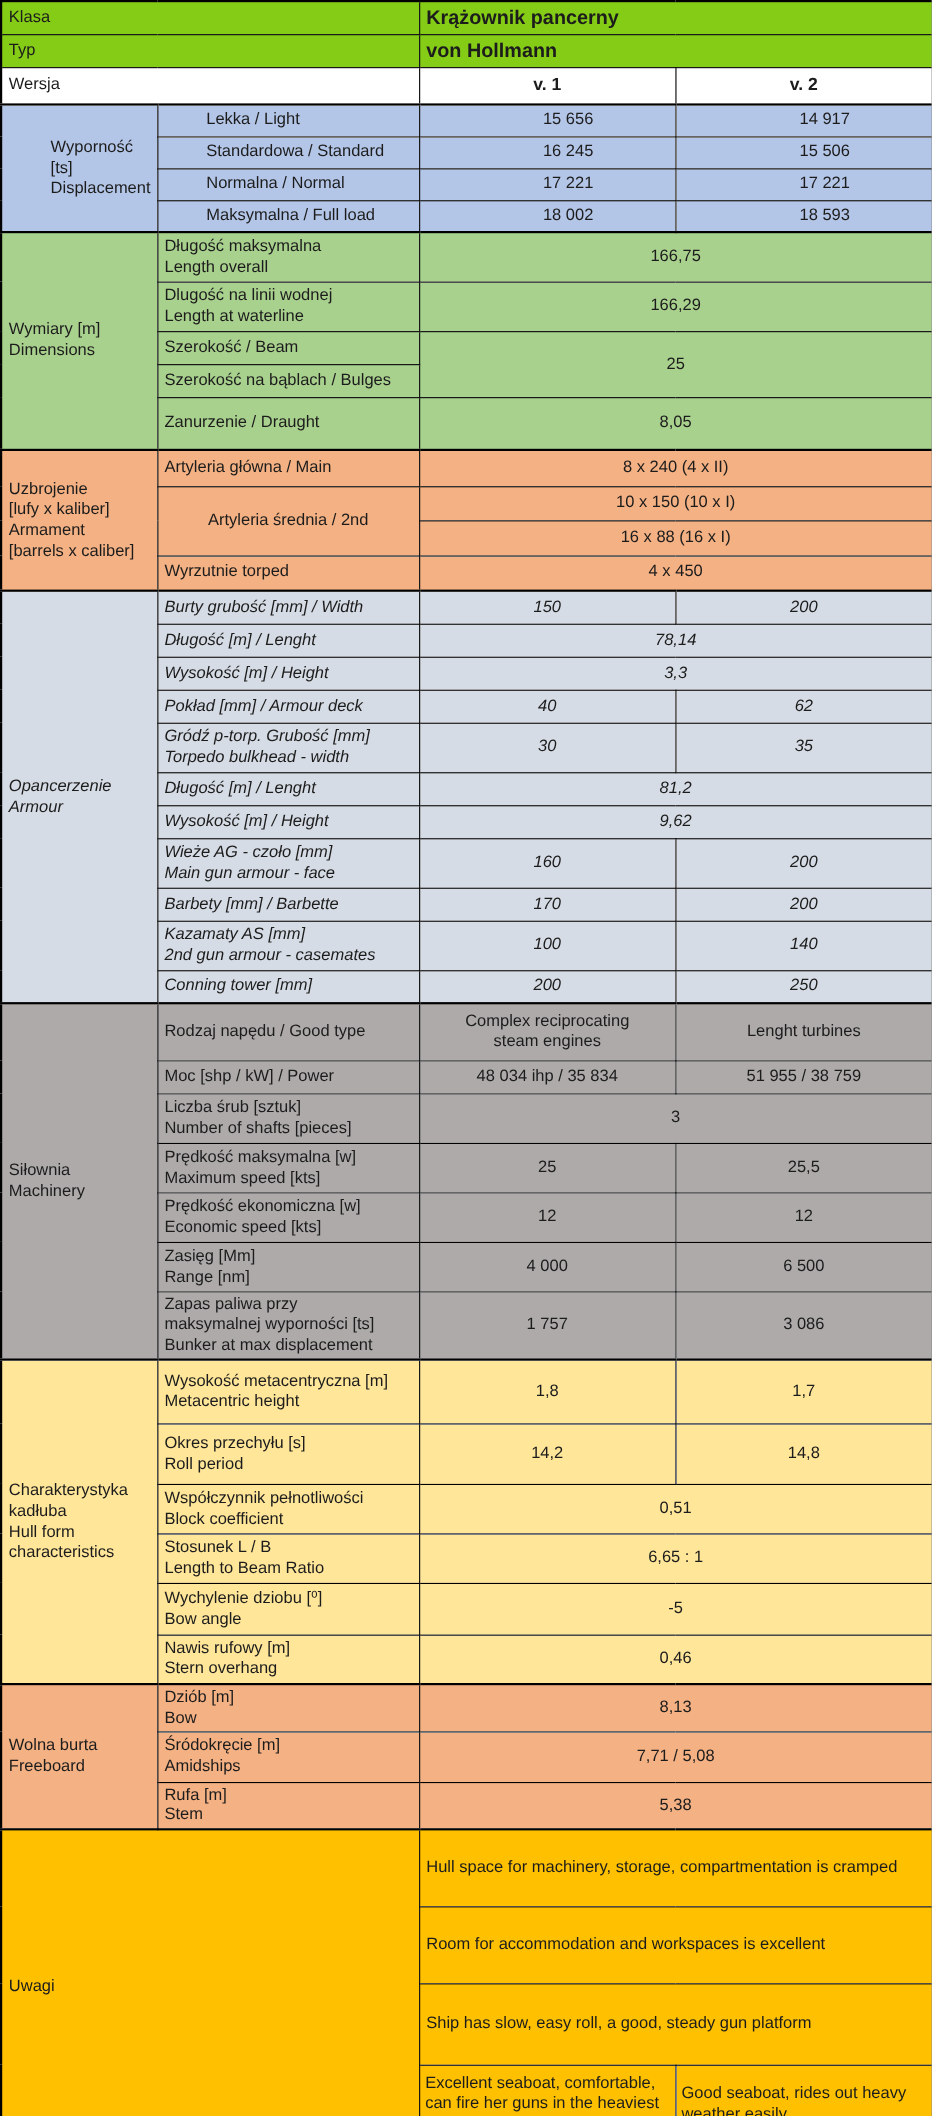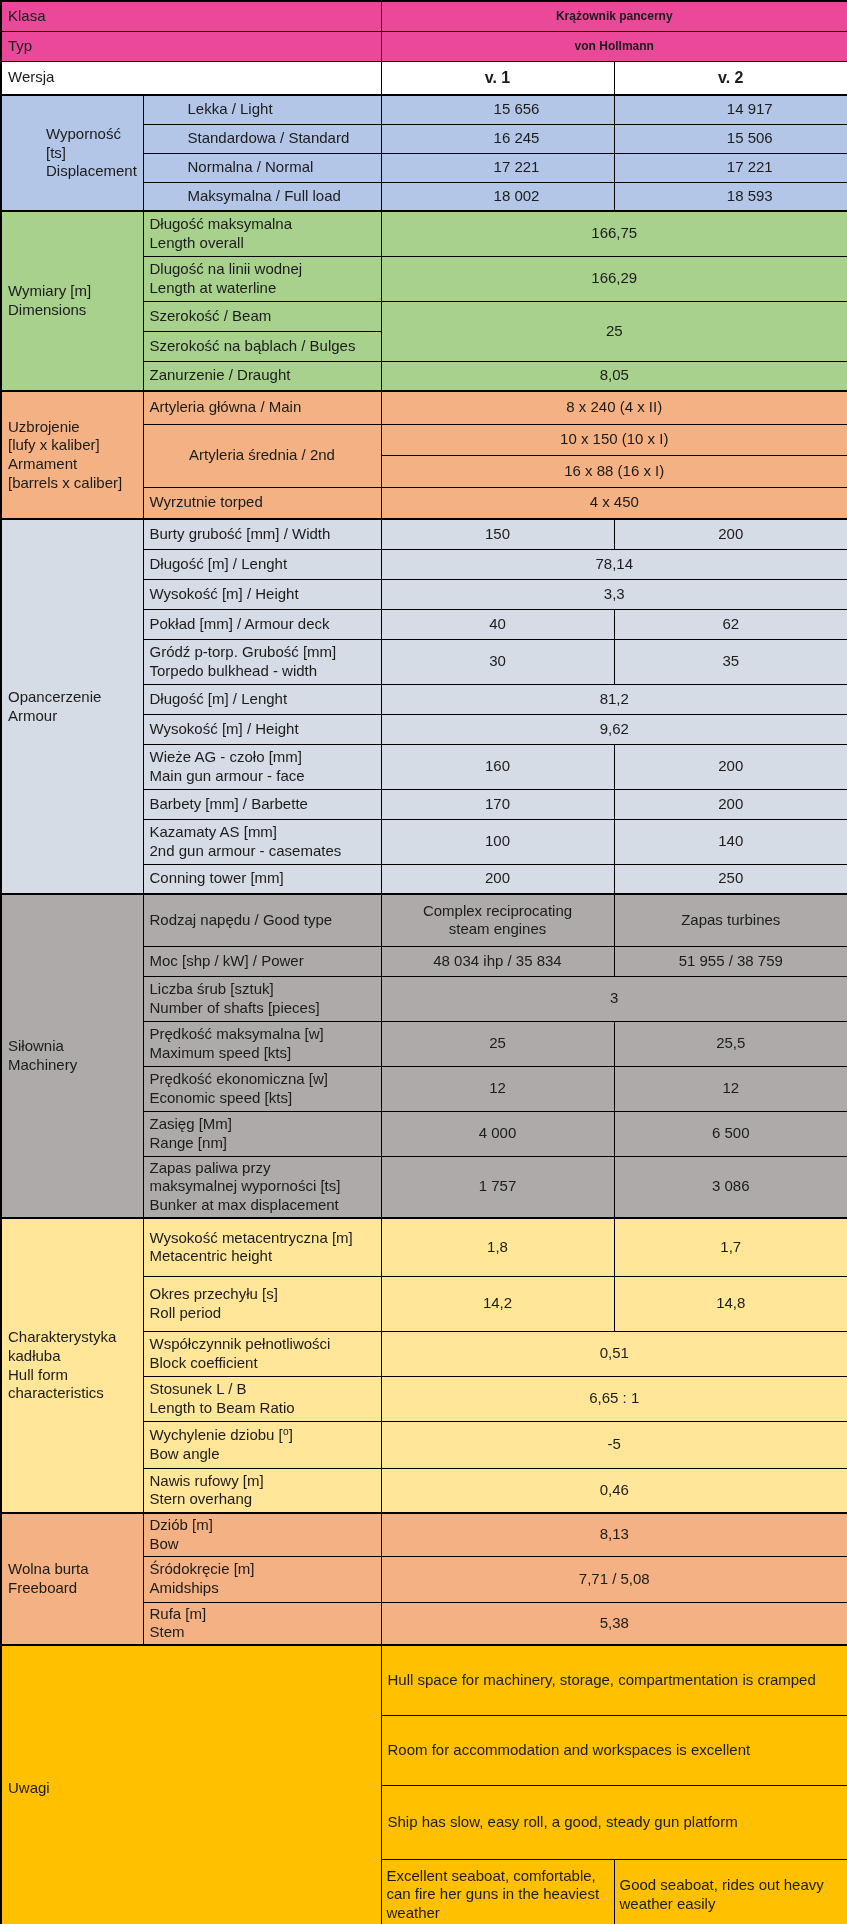--- a/index.html
+++ b/index.html
@@ -7,32 +7,32 @@
   table{border-collapse:collapse;table-layout:fixed;width:847px;border:2px solid #000;}
   td{border:1px solid #000;vertical-align:middle;padding:2px 6px;font-size:15px;line-height:1.25;
      white-space:pre-line;overflow:hidden;}
   tr.secstart > td{border-top-width:2px;}
   
   .lbl{text-align:left;}
   .val{text-align:center;}
   .c{text-align:center;}
   .seclbl{text-align:left;}
   
-  .s-head td{background:#ec4899;}
+  .s-head td{background:#84cc16;}
   .s-vers td{background:#ffffff;}
   .s-disp td{background:#b4c6e7;padding-left:44px;}
   .s-dims td{background:#a9d18e;}
   .s-armt td{background:#f4b183;}
-  .s-armr td{background:#d6dce5;}
+  .s-armr td{background:#d6dce5;font-style:italic;}
   .s-mach td{background:#aeaaaa;}
   .s-hull td{background:#ffe699;}
   .s-free td{background:#f4b183;}
   .s-rem  td{background:#ffc000;}
   
-  .hbig{font-weight:bold;font-size:12px;text-align:center;}
+  .hbig{font-weight:bold;font-size:18px;text-align:left;}
   .hver{font-weight:bold;font-size:16px;text-align:center;}
   .remark{text-align:left;}
   .remark-split{text-align:left;padding:3px 5px;}
 </style>
 </head>
 <body>
 
 <table>
   <colgroup>
     <col style="width:142px">
@@ -91,21 +91,21 @@
 Length at waterline</td>
     <td class="val" colspan="2">166,29</td>
   </tr>
   <tr class="s-dims" style="height:30px">
     <td class="lbl">Szerokość / Beam</td>
     <td class="val" colspan="2" rowspan="2">25</td>
   </tr>
   <tr class="s-dims" style="height:30px">
     <td class="lbl">Szerokość na bąblach / Bulges</td>
   </tr>
-  <tr class="s-dims" style="height:30px">
+  <tr class="s-dims" style="height:48px">
     <td class="lbl">Zanurzenie / Draught</td>
     <td class="val" colspan="2">8,05</td>
   </tr>
 
   <tr class="s-armt secstart" style="height:33px">
     <td class="seclbl" rowspan="4">Uzbrojenie
 [lufy x kaliber]
 Armament
 [barrels x caliber]</td>
     <td class="lbl">Artyleria główna / Main</td>
@@ -179,21 +179,21 @@
     <td class="val">200</td>
     <td class="val">250</td>
   </tr>
 
   <tr class="s-mach secstart" style="height:52px">
     <td class="seclbl" rowspan="7">Siłownia
 Machinery</td>
     <td class="lbl">Rodzaj napędu / Good type</td>
     <td class="val">Complex reciprocating
 steam engines</td>
-    <td class="val">Zapas turbines</td>
+    <td class="val">Lenght turbines</td>
   </tr>
   <tr class="s-mach" style="height:30px">
     <td class="lbl">Moc [shp / kW] / Power</td>
     <td class="val">48 034 ihp / 35 834</td>
     <td class="val">51 955 / 38 759</td>
   </tr>
   <tr class="s-mach" style="height:45px">
     <td class="lbl">Liczba śrub [sztuk]
 Number of shafts [pieces]</td>
     <td class="val" colspan="2">3</td>

